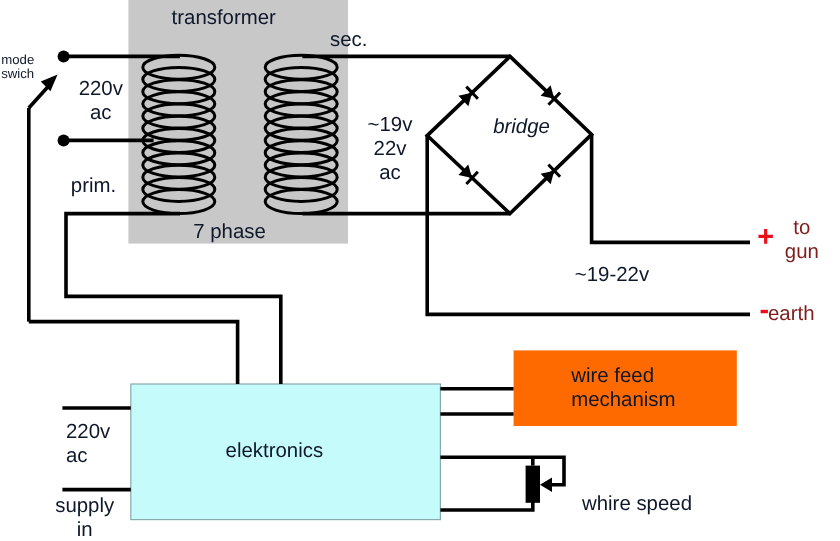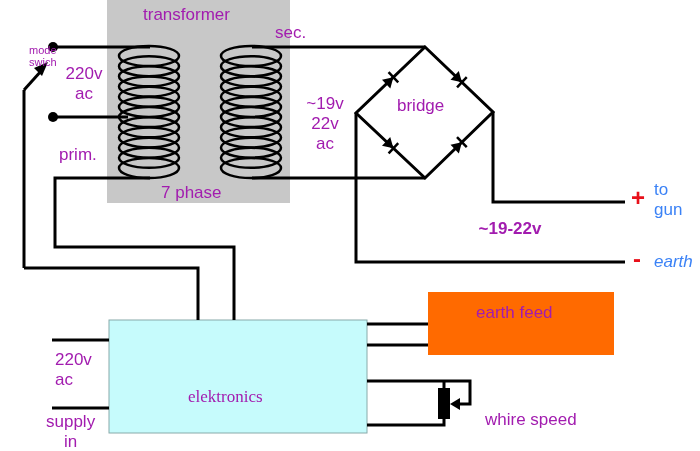--- a/index.html
+++ b/index.html
@@ -1,20 +1,20 @@
 <!DOCTYPE html>
 <html><head>
 <meta charset="utf-8">
 <style>
   html, body { margin:0; padding:0; background:#ffffff; }
   body { width:700px; height:451px; position:relative; overflow:hidden; font-family:"Liberation Sans", sans-serif; }
   svg { position:absolute; left:0; top:0; }
-  .lbl { position:absolute; color:#a21caf; font-size:17px; line-height:20px; white-space:nowrap; }
+  .lbl { position:absolute; color:#0f172a; font-size:17px; line-height:20px; white-space:nowrap; }
   .small { font-size:11px; line-height:12px; }
-  .blue { color:#3b82f6; }
+  .blue { color:#7f1d1d;text-align:center; }
   .red { color:#e8101a; font-weight:bold; font-size:24px; }
   .center { text-align:center; }
 </style>
 </head>
 <body>
 
 <svg width="700" height="451" viewBox="0 0 700 451">
 
   <rect id="xfmr" x="107" y="0" width="183" height="203" fill="#c8c8c8"></rect>
 
@@ -108,40 +108,41 @@
 <div class="lbl" style="left:59px;top:145px;">prim.</div>
 <div class="lbl center" style="left:62px;top:64px;width:44px;">
   <div>220v</div>
   <div>ac</div>
 </div>
 <div class="lbl center" style="left:296px;top:94px;width:58px;">
   <div>~19v</div>
   <div>22v</div>
   <div>ac</div>
 </div>
-<div class="lbl small" style="left:1px;top:44px;margin-left:28px;">
+<div class="lbl small" style="left:1px;top:44px;">
   <div>mode</div>
   <div>swich</div>
 </div>
-<div class="lbl" style="left:397px;top:96px;">bridge</div>
-<div class="lbl center" style="left:470px;top:219px;width:80px;font-weight:bold;">
+<div class="lbl" style="left:411px;top:96px;font-style:italic;">bridge</div>
+<div class="lbl center" style="left:470px;top:219px;width:80px;">
   <div>~19-22v</div>
 </div>
 <div class="lbl red" style="left:631px;top:188px;">+</div>
 <div class="lbl blue" style="left:654px;top:180px;">
   <div>to</div>
   <div>gun</div>
 </div>
 <div class="lbl red" style="left:633px;top:249px;">-</div>
-<div class="lbl blue" style="left:654px;top:252px;font-style:italic;">earth</div>
-<div class="lbl" style="left:188px;top:387px;font-family:Liberation Serif, serif;">elektronics</div>
+<div class="lbl blue" style="left:640px;top:252px;">earth</div>
+<div class="lbl" style="left:188px;top:366px;">elektronics</div>
 <div class="lbl" style="left:55px;top:350px;">
   <div>220v</div>
   <div>ac</div>
 </div>
 <div class="lbl" style="left:46px;top:412px;text-align:center;">
   <div>supply</div>
   <div>in</div>
 </div>
 <div class="lbl" style="left:476px;top:303px;">
-  <div>earth feed</div>
+  <div>wire feed</div>
+  <div>mechanism</div>
 </div>
 <div class="lbl" style="left:485px;top:410px;">whire speed</div>
 
 </body></html>

